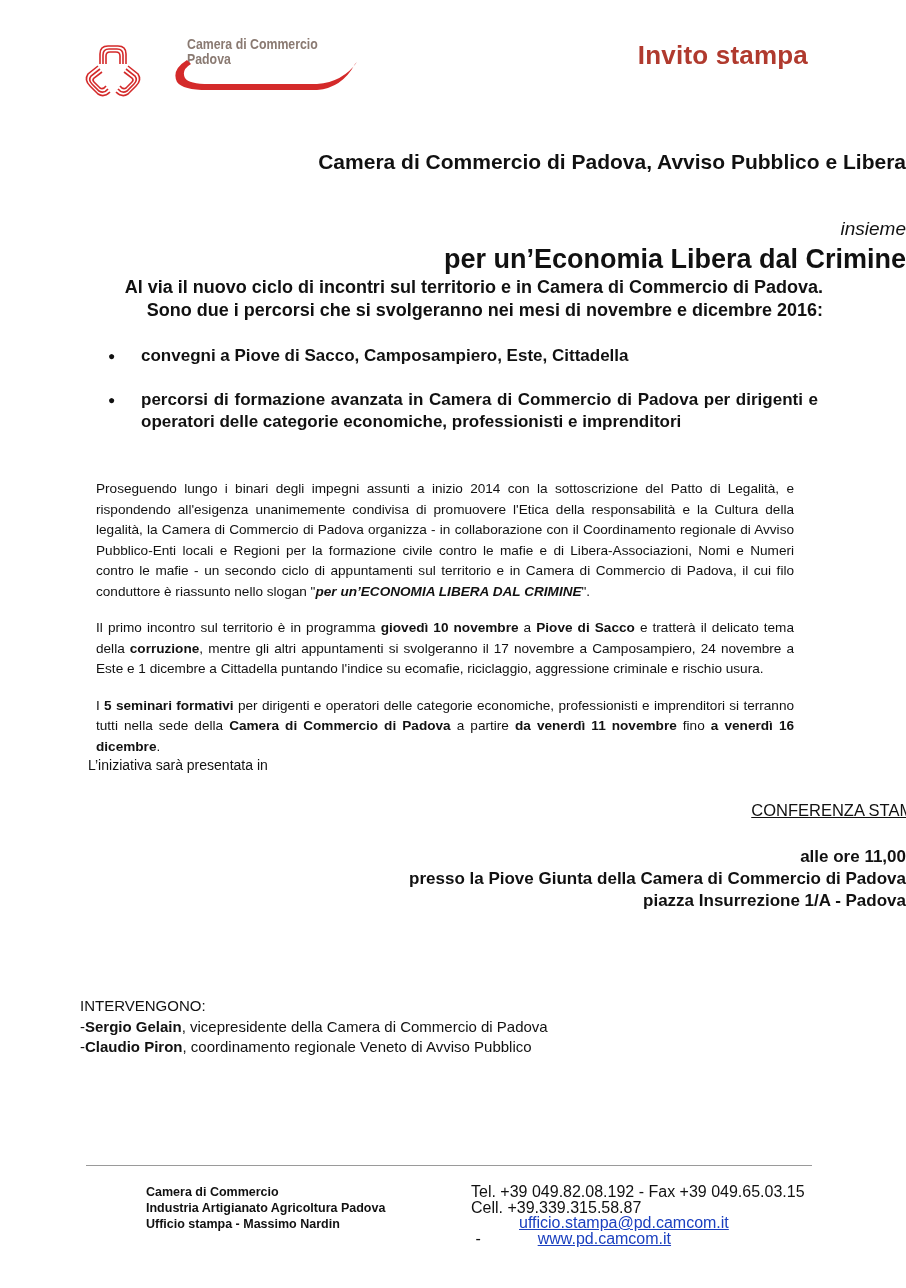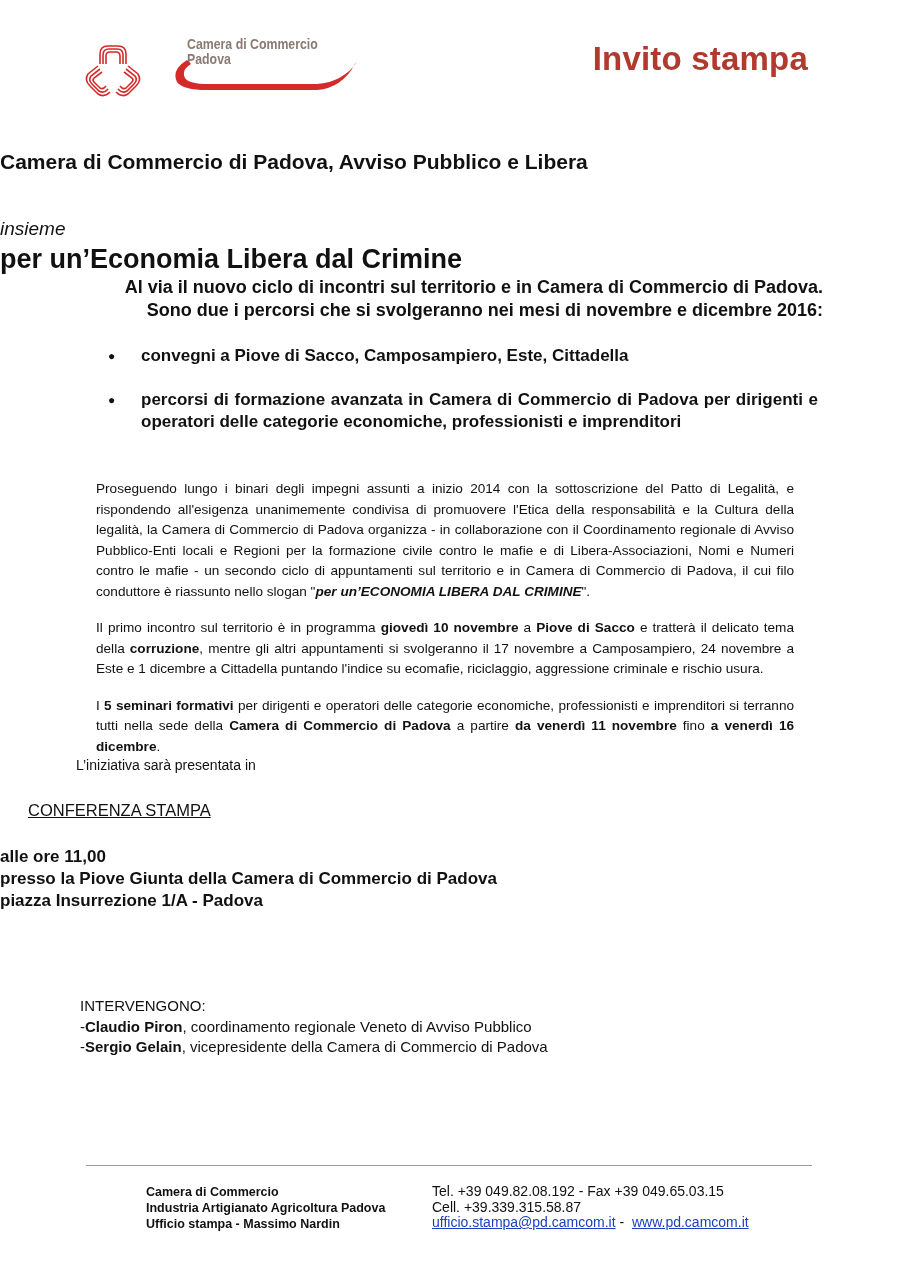--- a/index.html
+++ b/index.html
@@ -3,39 +3,39 @@
   <meta charset="utf-8">
   <style>
     html, body { margin: 0; padding: 0; background: #ffffff; }
     body {
       width: 906px; height: 1288px; position: relative; overflow: hidden;
       font-family: "Liberation Sans", sans-serif; color: #111;
     }
     .abs { position: absolute; }
     .logo { left: 82px; top: 32px; width: 290px; height: 70px; }
     .logo-text { position: absolute; left: 105px; top: 5px; font-size: 14.5px; line-height: 15px; color: #8a7a72; font-weight: bold; transform: scaleX(0.85); transform-origin: left top; }
-    .invito { right: 98px; top: 40px; font-size: 33px; font-weight: bold; color: #b03a2e; letter-spacing: 0.2px; }
-    .center { left: 0; width: 906px; text-align: left; }
+    .invito { right: 98px; top: 40px; font-size: 26px; font-weight: bold; color: #b03a2e; letter-spacing: 0.2px; }
+    .center { left: 0; width: 906px; text-align: right; }
     .h1 { top: 150px; font-size: 21px; font-weight: bold; }
     .insieme { top: 218px; font-size: 19px; font-weight: normal; font-style: italic; }
     .h2 { top: 244px; font-size: 27px; font-weight: bold; }
     .lead { left: 83px; top: 276px; font-size: 18px; font-weight: bold; line-height: 23px; width: 740px; text-align: right; }
     .bullets { left: 108px; top: 345px; width: 710px; font-size: 17px; font-weight: bold; line-height: 22px; }
     .bullet { position: relative; padding-left: 33px; margin-bottom: 22px; text-align: justify; }
     .bullet::before { content: "●"; position: absolute; left: 0; top: 0; font-size: 12px; }
     .body-text { left: 80px; top: 463px; width: 730px; font-size: 13.6px; line-height: 20.5px; text-align: justify; }
     .body-text p { margin: 16px; }
-    .intro { left: 76px; top: 757px; font-size: 14px; }
+    .intro { left: 88px; top: 757px; font-size: 14px; }
     .conf-title { top: 801px; font-size: 16.5px; font-weight: normal; text-decoration: underline; padding-left: 28px; }
     .conf-block { top: 846px; font-size: 17px; font-weight: bold; line-height: 22px; }
     .interv { left: 80px; top: 996px; font-size: 15px; line-height: 20.5px; }
     .hr { left: 86px; top: 1165px; width: 726px; height: 1px; background: #9a9a9a; }
     .foot-left { left: 146px; top: 1184px; font-size: 12.5px; font-weight: bold; line-height: 16px; }
-    .foot-right { left: 432px; top: 1184px; font-size: 14px; line-height: 15.5px; }
-    .foot-right a { color: #1a3fbf; text-decoration: underline; }
+    .foot-right { left: 471px; top: 1184px; font-size: 16px; line-height: 15.5px; }
+    .foot-right a { color: #1a3fbf; text-decoration: underline; margin-left: 48px; }
   </style>
 </head>
 <body>
 
 <div class="abs logo">
   <svg width="62" height="62" viewBox="0 0 62 62" style="position:absolute;left:0;top:8px">
     <g fill="none" stroke="#d42a2a" stroke-width="1.6">
       <path d="M18 24 V14 Q18 6 26 6 H36 Q44 6 44 14 V24"></path>
       <path d="M21 24 V15 Q21 9 27 9 H35 Q41 9 41 15 V24"></path>
       <path d="M24 24 V16 Q24 12 28 12 H34 Q38 12 38 16 V24"></path>
@@ -80,22 +80,22 @@
 
 <div class="abs center conf-title">CONFERENZA STAMPA</div>
 <div class="abs center conf-block">
   <div>alle ore 11,00</div>
   <div>presso la Piove Giunta della Camera di Commercio di Padova</div>
   <div>piazza Insurrezione 1/A - Padova</div>
 </div>
 
 <div class="abs interv">
   <div>INTERVENGONO:</div>
+  <div>-<b>Sergio Gelain</b><span>, vicepresidente della Camera di Commercio di Padova</span></div>
   <div>-<b>Claudio Piron</b><span>, coordinamento regionale Veneto di Avviso Pubblico</span></div>
-  <div>-<b>Sergio Gelain</b><span>, vicepresidente della Camera di Commercio di Padova</span></div>
 </div>
 
 <div class="abs hr"></div>
 <div class="abs foot-left">
   <div>Camera di Commercio</div>
   <div>Industria Artigianato Agricoltura Padova</div>
   <div>Ufficio stampa - Massimo Nardin</div>
 </div>
 <div class="abs foot-right">
   <div>Tel. +39 049.82.08.192 - Fax +39 049.65.03.15</div>

